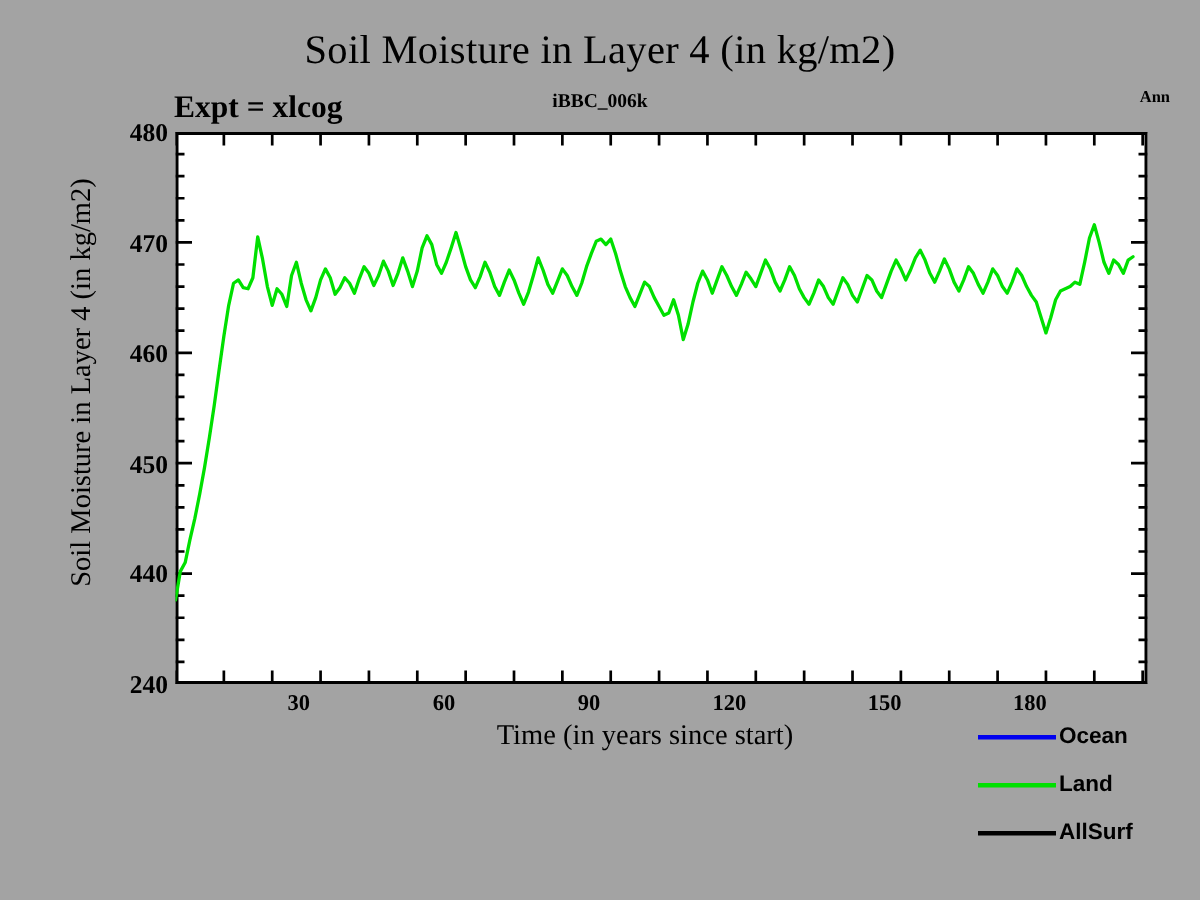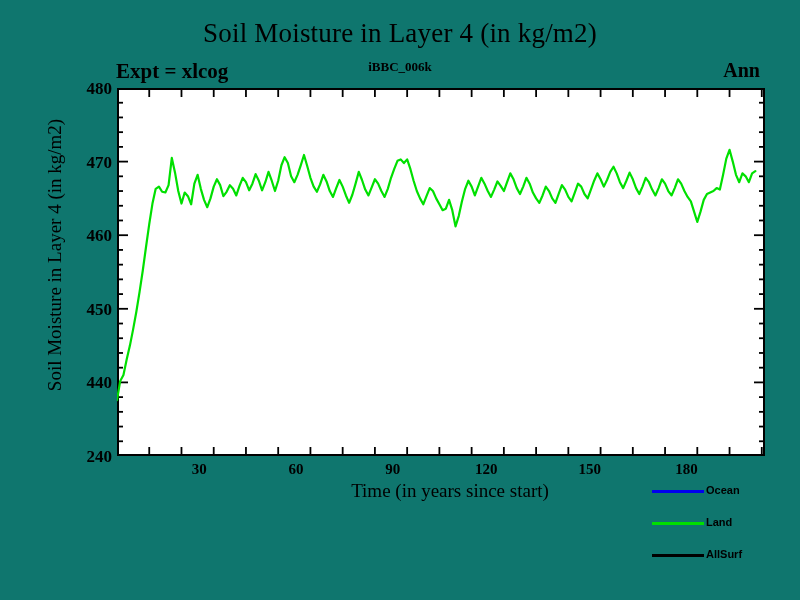--- a/index.html
+++ b/index.html
@@ -4,21 +4,21 @@
 <style>
   html, body {
     margin: 0;
     padding: 0;
     background: #ffffff;
   }
   #page {
     position: relative;
     width: 800px;
     height: 600px;
-    background: #0f766e;
+    background: #a3a3a3;
     font-family: "Liberation Serif", "DejaVu Serif", serif;
     color: #000000;
     overflow: hidden;
   }
 
   
   #main-title {
     position: absolute;
     left: 0;
     top: 18px;
@@ -40,43 +40,43 @@
     position: absolute;
     left: 0;
     top: 59px;
     width: 800px;
     text-align: center;
     font-size: 13px;
     font-weight: bold;
   }
   #ann-label {
     position: absolute;
-    right: 40px;
+    right: 20px;
     top: 59px;
-    font-size: 20px;
+    font-size: 11px;
     font-weight: bold;
   }
 
   
   #y-axis-title {
     position: absolute;
     left: 0px;
     top: 0px;
     width: 370px;
     height: 26px;
     transform-origin: 0 0;
     transform: translate(42px, 440px) rotate(-90deg);
     text-align: center;
     font-size: 19px;
     line-height: 26px;
     white-space: nowrap;
   }
   #x-axis-title {
     position: absolute;
-    left: 126px;
+    left: 106px;
     top: 480px;
     width: 648px;
     text-align: center;
     font-size: 19px;
   }
 
   
   #plot-frame {
     position: absolute;
     left: 117px;
@@ -146,21 +146,21 @@
     position: absolute;
     left: 4px;
     top: 6px;
     width: 52px;
     height: 3px;
   }
   .legend-text {
     position: absolute;
     left: 58px;
     top: 0px;
-    font-size: 11px;
+    font-size: 15px;
     font-weight: bold;
     font-family: "Liberation Sans", "DejaVu Sans", sans-serif;
     line-height: 13px;
   }
 </style>
 </head>
 <body>
 
 <div id="page">
 

